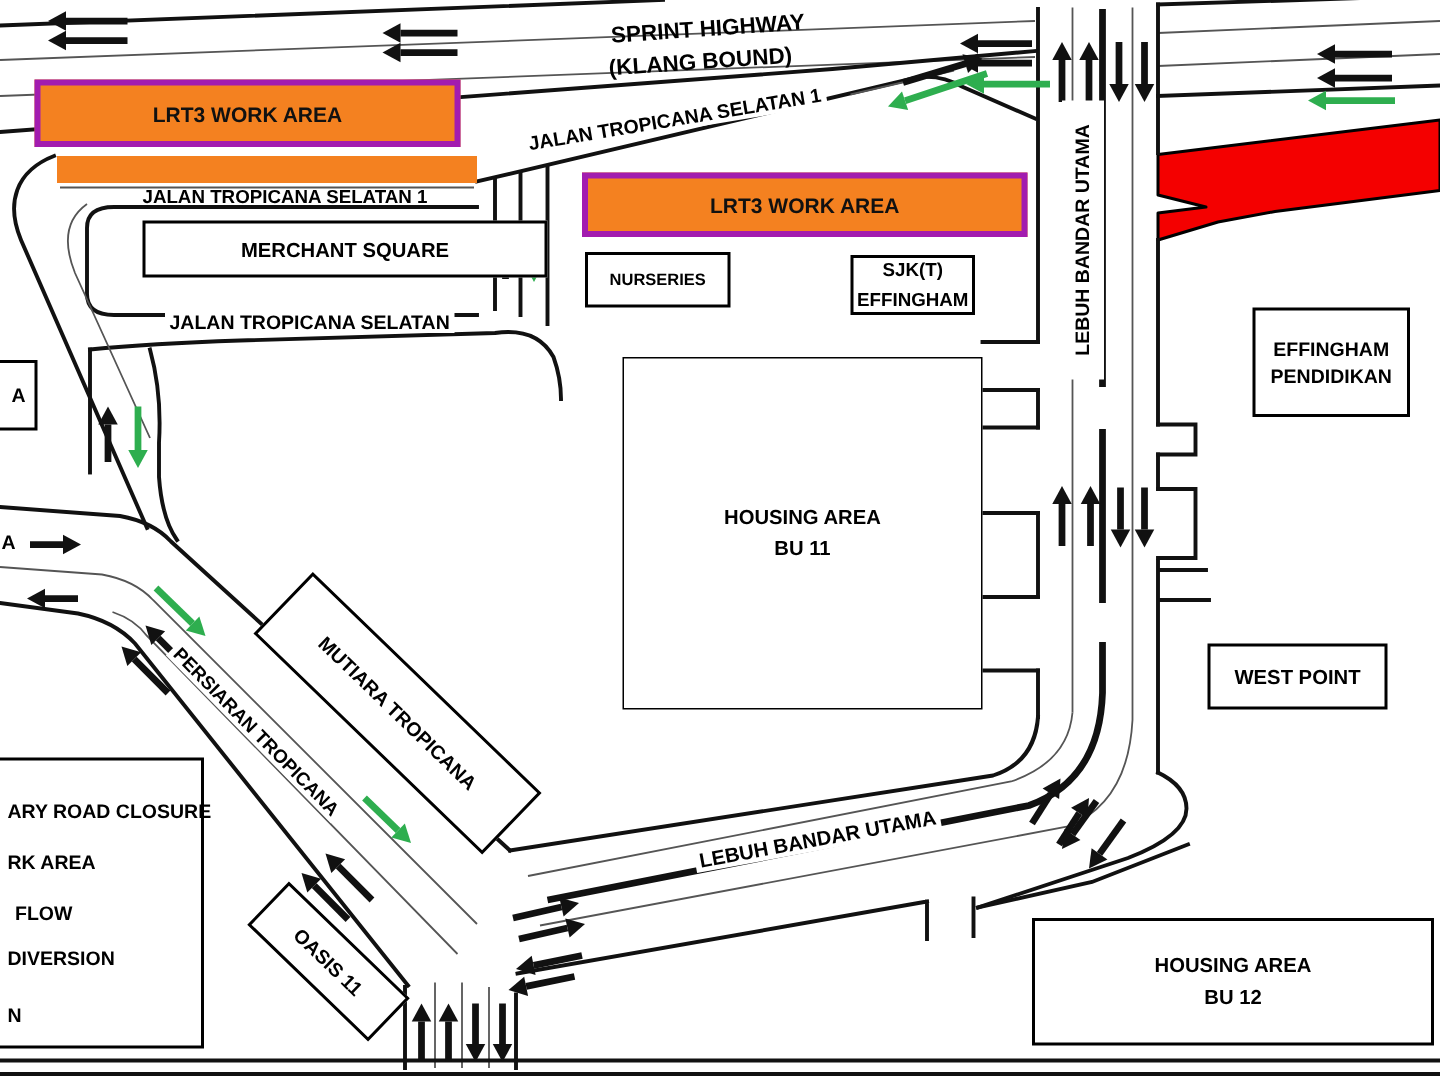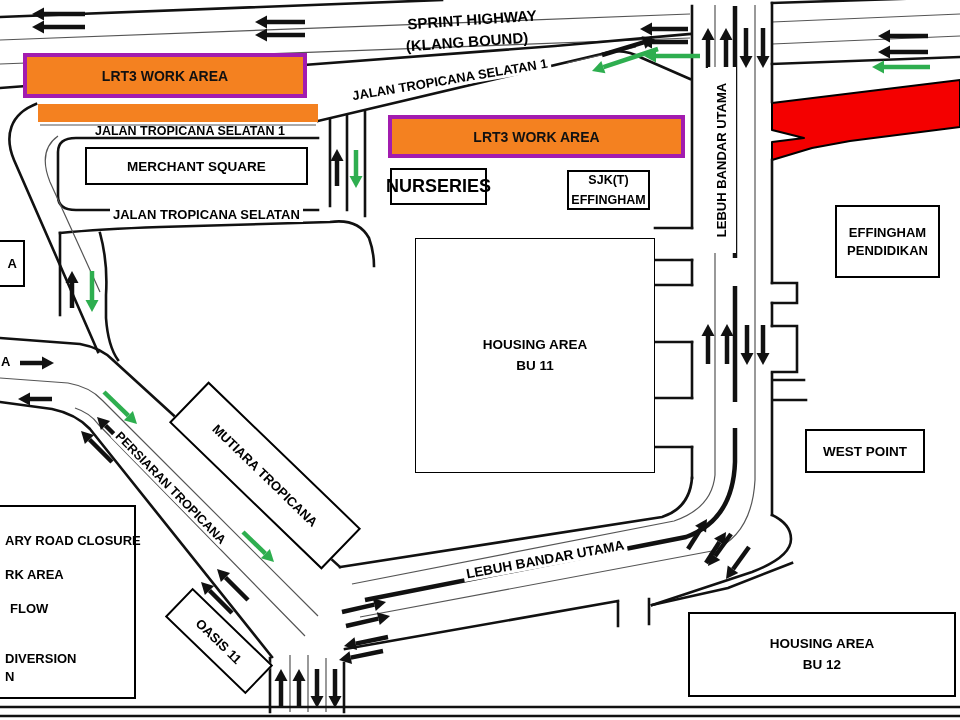--- a/index.html
+++ b/index.html
@@ -176,27 +176,27 @@
 
 <div class="lbl ctr" style="left:372px;top:11px;width:200px;font-size:15px;transform:rotate(-4deg);">SPRINT HIGHWAY</div>
 <div class="lbl ctr" style="left:367px;top:33px;width:200px;font-size:15px;transform:rotate(-4deg);">(KLANG BOUND)</div>
 
 <div class="obox" style="left: 23px; top: 53px; width: 284px; height: 45px; font-size: 14px; background: rgb(244, 129, 32);">LRT3 WORK AREA</div>
 <div class="strip" style="left: 38px; top: 104px; width: 280px; height: 18px; background: rgb(244, 129, 32);"></div>
 
 <div class="lbl wbg" style="left:348px;top:72px;font-size:13px;transform:rotate(-9.5deg);">JALAN TROPICANA SELATAN 1</div>
 <div class="lbl ctr" style="left:75px;top:124px;width:230px;font-size:12.5px;">JALAN TROPICANA SELATAN 1</div>
 
-<div class="box" style="left:85px;top:147px;width:223px;height:38px;font-size:13.5px;">MERCHANT SQUARE</div>
+<div class="box" style="left:95px;top:147px;width:270px;height:38px;font-size:13.5px;">MERCHANT SQUARE</div>
 
 <div class="lbl wbg" style="left:110px;top:207px;font-size:13px;">JALAN TROPICANA SELATAN</div>
 
 <div class="obox" style="left: 388px; top: 115px; width: 297px; height: 43px; font-size: 14px; background: rgb(244, 129, 32);">LRT3 WORK AREA</div>
 
-<div class="box" style="left:390px;top:168px;width:97px;height:37px;font-size:18px;">NURSERIES</div>
+<div class="box" style="left:390px;top:168px;width:97px;height:37px;font-size:11px;">NURSERIES</div>
 
 <div class="box" style="left:567px;top:170px;width:83px;height:40px;font-size:12.5px;line-height:1.3;justify-content:space-between;">
   <div>SJK(T)</div>
   <div>EFFINGHAM</div>
 </div>
 
 <div class="lbl ctr wbg" style="left:629px;top:146px;width:180px;height:28px;line-height:28px;font-size:13px;transform:rotate(-90deg);">LEBUH BANDAR UTAMA</div>
 
 <div class="box" style="left:835px;top:205px;width:105px;height:73px;font-size:13px;line-height:1.35;">
   <div>EFFINGHAM</div>
@@ -223,15 +223,15 @@
   <div>BU 12</div>
 </div>
 
 <div class="box" style="left:-40px;top:240px;width:65px;height:47px;font-size:13px;align-items:flex-end;padding-right:6px;justify-content:center;">A</div>
 <div class="lbl" style="left:1px;top:354px;font-size:13px;">A</div>
 
 <div class="legend">
   <div class="item" style="left:203px;top:26px;">ARY ROAD CLOSURE</div>
   <div class="item" style="left:203px;top:60px;">RK AREA</div>
   <div class="item" style="left:208px;top:94px;">FLOW</div>
-  <div class="item" style="left:203px;top:144px;">DIVERSION</div>
+  <div class="item" style="left:203px;top:124px;">DIVERSION</div>
   <div class="item" style="left:203px;top:162px;">N</div>
 </div>
 
 </body></html>

